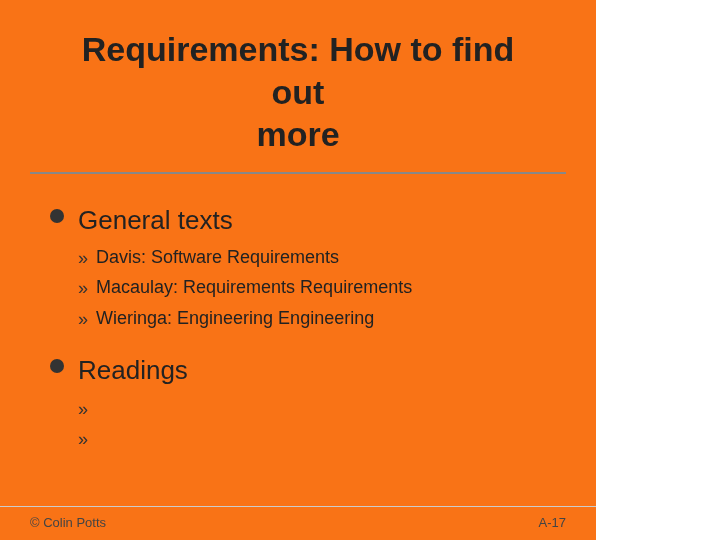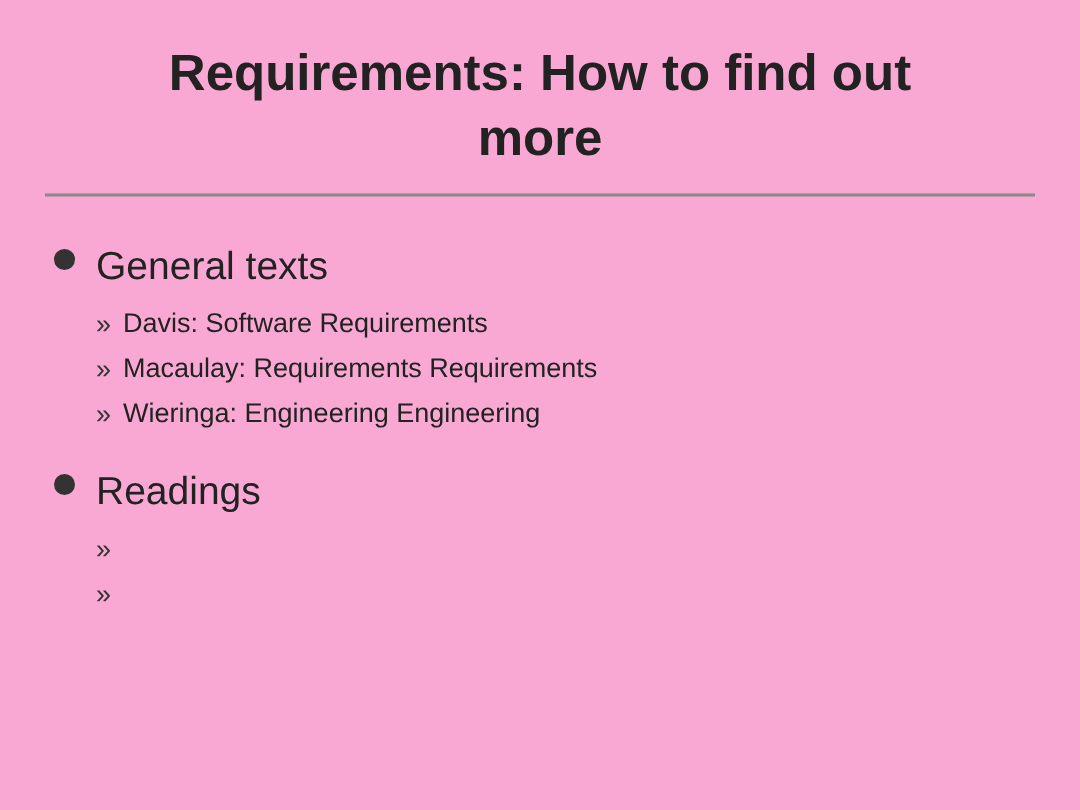--- a/index.html
+++ b/index.html
@@ -12,23 +12,23 @@
       width: 720px;
       height: 540px;
       background: #ffffff;
       font-family: Arial, Helvetica, sans-serif;
       color: #222222;
       overflow: hidden;
       position: relative;
     }
 
     .slide {
-      width: 720px;
+      width: 596px;
       height: 540px;
-      background: #f9a8d4;
+      background: #f97316;
       display: flex;
       flex-direction: column;
       padding: 0;
     }
 
     .title-area {
       text-align: center;
       padding: 28px 60px 16px 60px;
     }
 
@@ -39,21 +39,21 @@
       line-height: 1.25;
     }
 
     .divider {
       border: none;
       border-top: 2px solid #888888;
       margin: 0 30px 20px 30px;
     }
 
     .content-area {
-      padding: 10px 50px 10px 36px;
+      padding: 10px 50px 10px 50px;
       flex: 1;
       display: flex;
       flex-direction: column;
       justify-content: flex-start;
     }
 
     .bullet-section {
       margin-bottom: 18px;
     }
 
@@ -172,14 +172,18 @@
           <span class="sub-bullet-marker">»</span>
         </div>
         <div class="sub-bullet">
           <span class="sub-bullet-marker">»</span>
         </div>
       </div>
     </div>
 
   </div>
 
+  <div class="footer">
+    <span class="footer-left">© Colin Potts</span>
+    <span class="footer-right">A-17</span>
+  </div>
 
 </div>
 
 </body></html>

